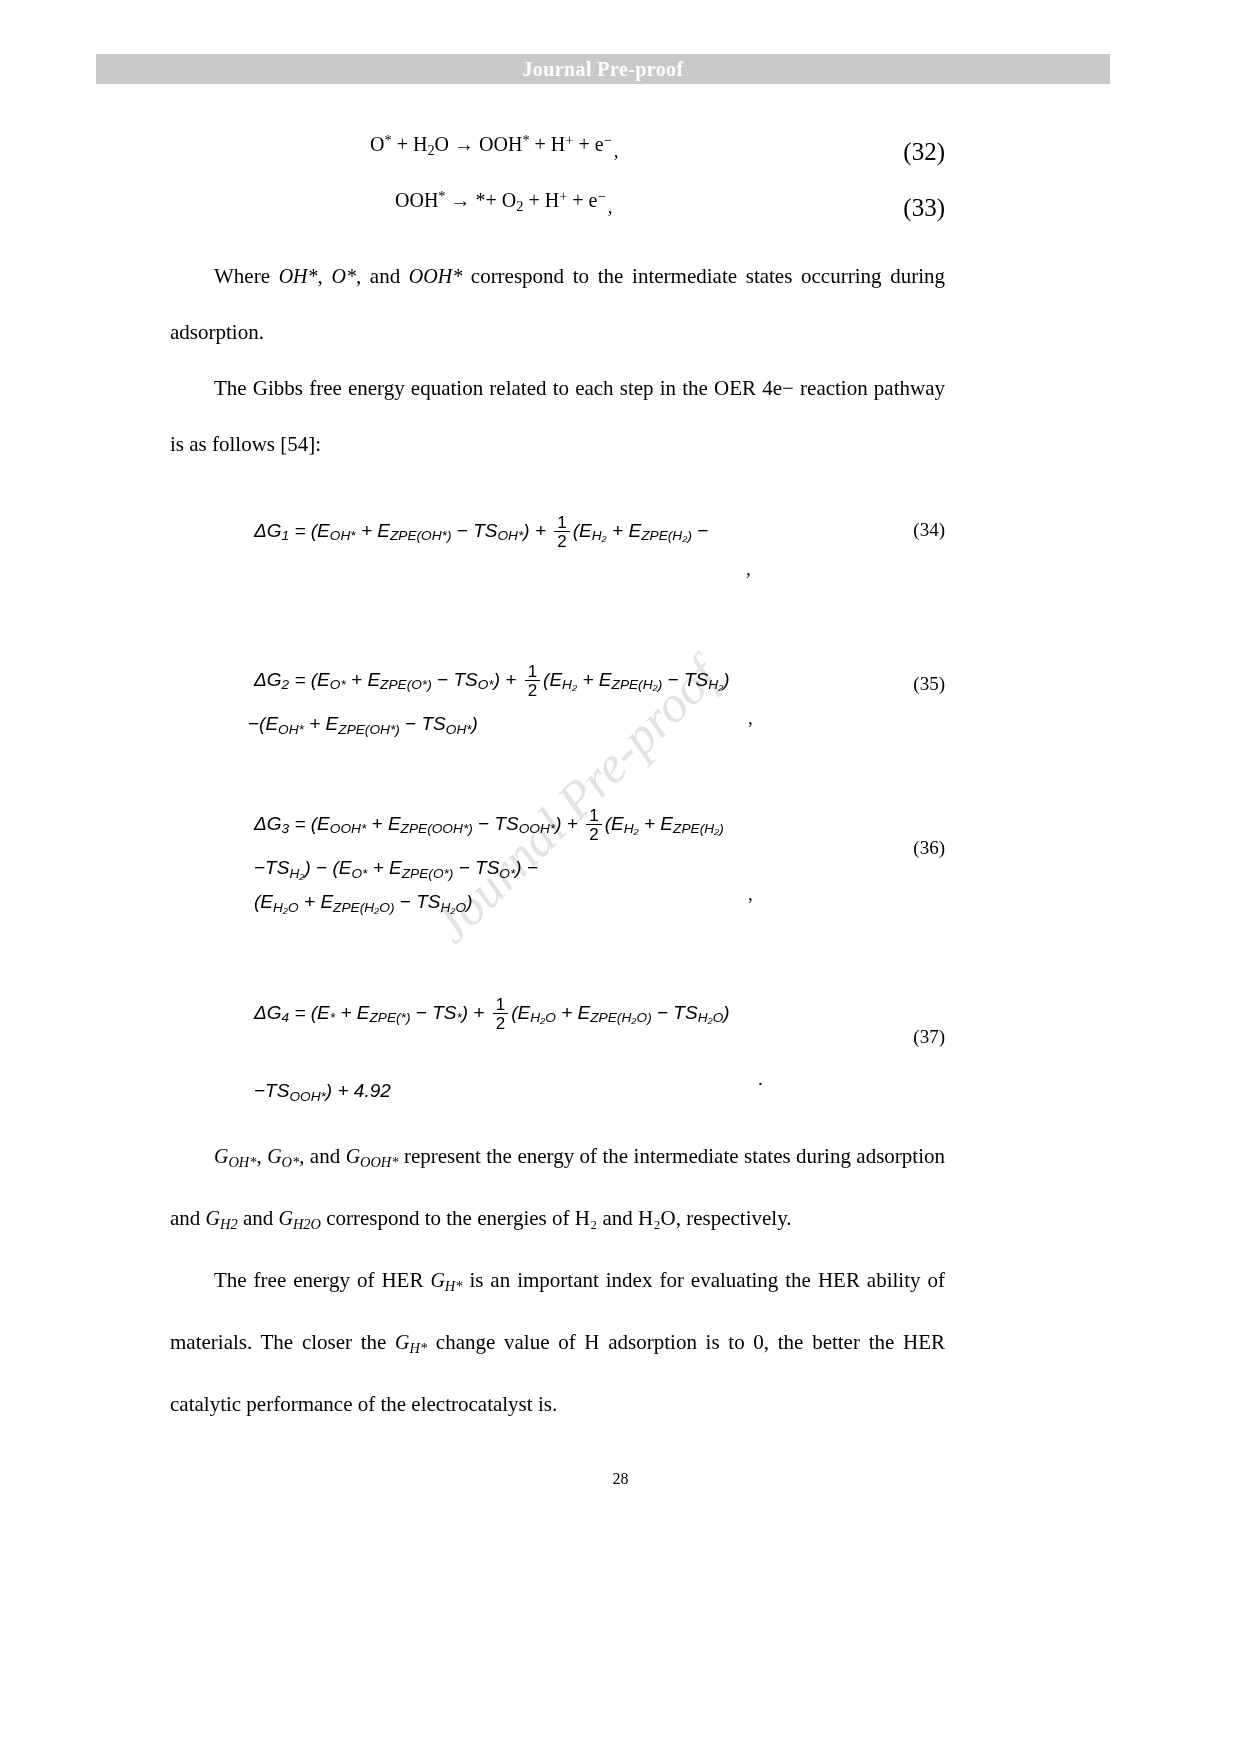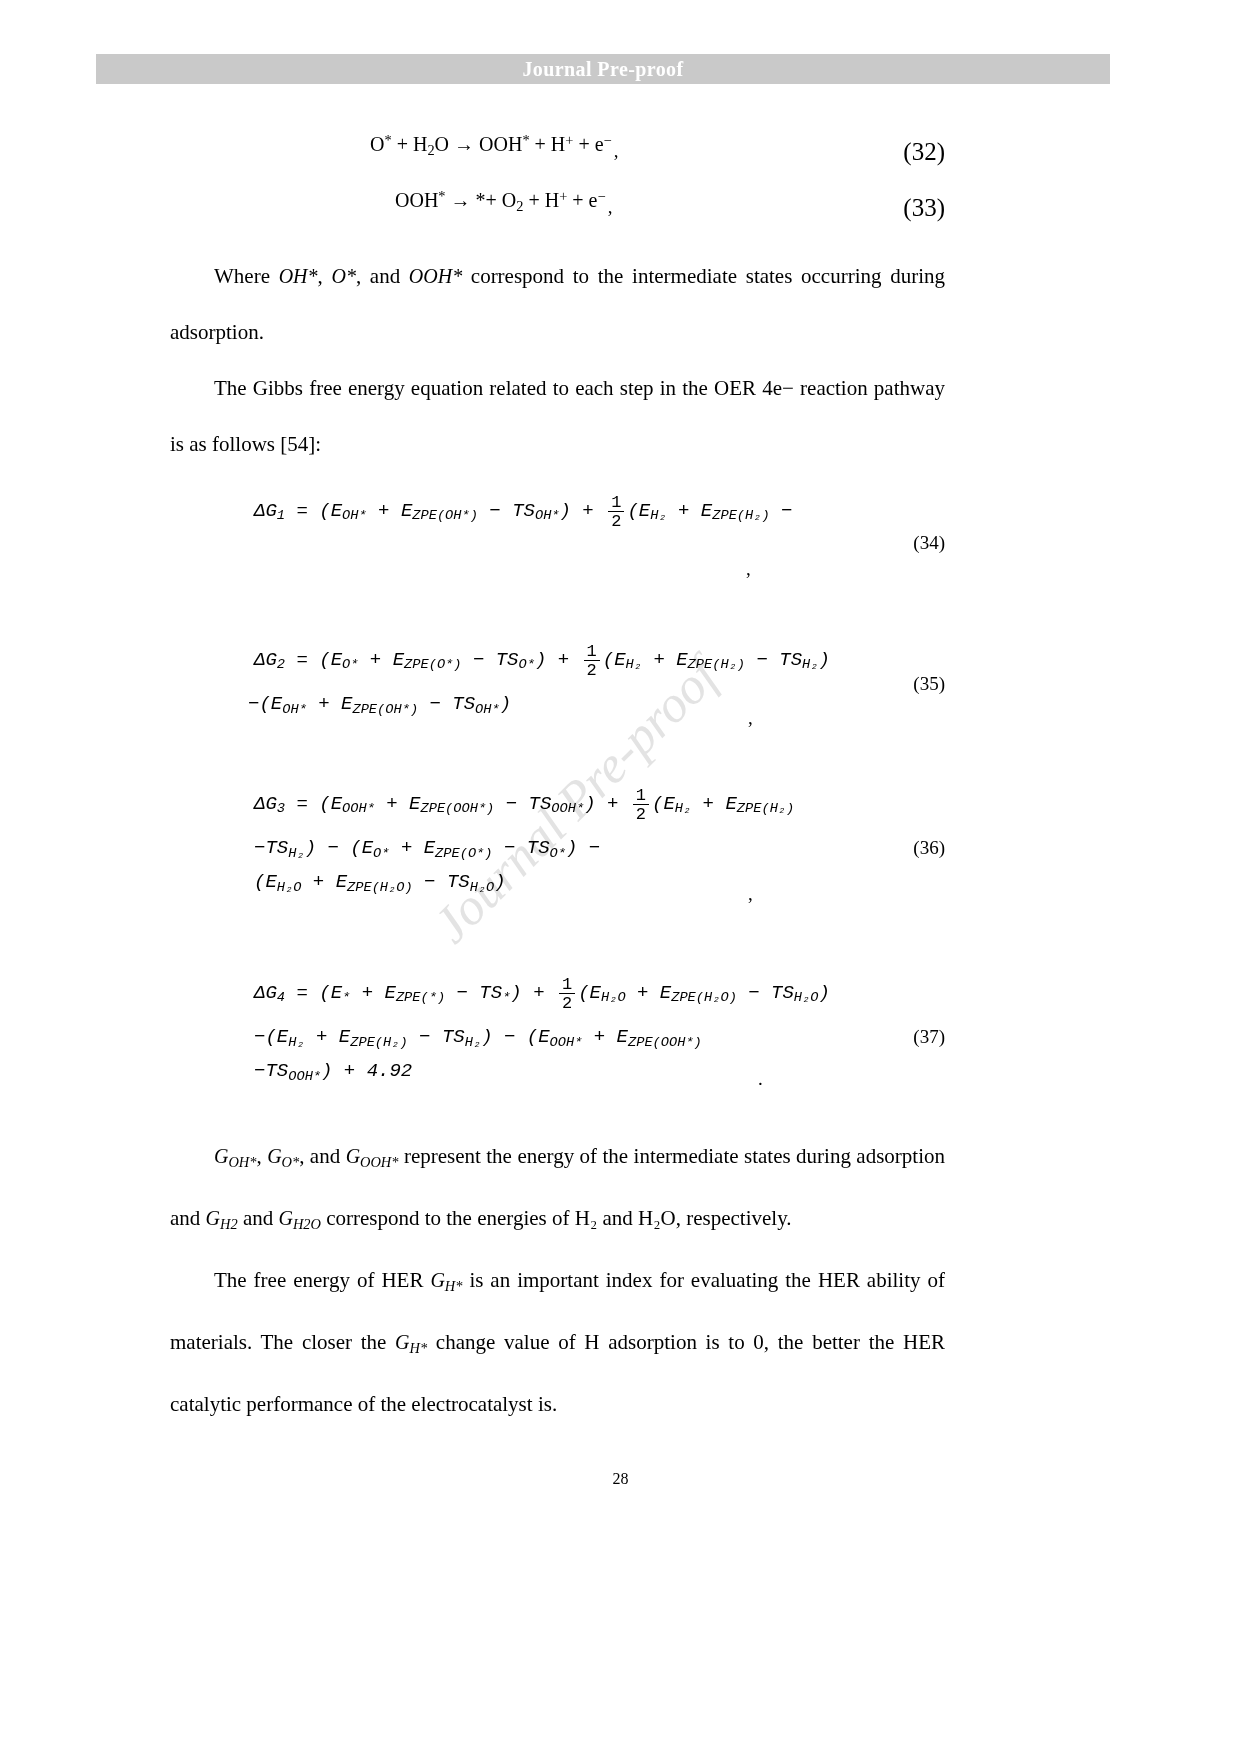--- a/index.html
+++ b/index.html
@@ -74,24 +74,25 @@
     margin: 0;
   }
   .para.indent { text-indent: 44px; }
   .mathblock {
     position: relative;
     width: 100%;
     margin-top: 14px;
   }
   .math {
     position: absolute;
-    font-family: Liberation Mono, monospace;
+    font-family: Liberation Sans, sans-serif;
     font-style: italic;
     font-size: 19px;
     white-space: nowrap;
+    margin-top: 20px;
   }
   .mnum {
     position: absolute;
     right: 0;
     font-style: normal;
     font-size: 19px;
     font-family: "Liberation Serif", serif;
   }
   .frac {
     display: inline-block;
@@ -176,41 +177,40 @@
 
     <p class="para indent" style="margin-top:16px;">
       <span>Where </span><span class="inline-math">OH*</span><span>, </span><span class="inline-math">O*</span><span>, and </span><span class="inline-math">OOH*</span><span> correspond to the intermediate states occurring during adsorption.</span>
     </p>
 
     <p class="para indent">The Gibbs free energy equation related to each step in the OER 4e− reaction pathway is as follows [54]:</p>
 
     <div class="mathblock" style="height:135px;">
       <div class="math" style="left:84px; top:8px;" id="m34l1">ΔG<sub>1</sub> = (E<sub>OH*</sub> + E<sub>ZPE(OH*)</sub> − TS<sub>OH*</sub>) + <span class="frac"><span class="num">1</span><span class="den">2</span></span>(E<sub>H₂</sub> + E<sub>ZPE(H₂)</sub> −</div>
       <div class="tail-comma" style="left:576px; top:72px;">,</div>
-      <div class="mnum" style="top:46px;">(34)</div>
+      <div class="mnum" style="top:33px;">(34)</div>
     </div>
 
     <div class="mathblock" style="height:130px;">
       <div class="math" style="left:84px; top:8px;" id="m35l1">ΔG<sub>2</sub> = (E<sub>O*</sub> + E<sub>ZPE(O*)</sub> − TS<sub>O*</sub>) + <span class="frac"><span class="num">1</span><span class="den">2</span></span>(E<sub>H₂</sub> + E<sub>ZPE(H₂)</sub> − TS<sub>H₂</sub>)</div>
       <div class="math" style="left:78px; top:58px;" id="m35l2">−(E<sub>OH*</sub> + E<sub>ZPE(OH*)</sub> − TS<sub>OH*</sub>)</div>
       <div class="tail-comma" style="left:578px; top:72px;">,</div>
       <div class="mnum" style="top:38px;">(35)</div>
     </div>
 
     <div class="mathblock" style="height:175px;">
       <div class="math" style="left:84px; top:8px;" id="m36l1">ΔG<sub>3</sub> = (E<sub>OOH*</sub> + E<sub>ZPE(OOH*)</sub> − TS<sub>OOH*</sub>) + <span class="frac"><span class="num">1</span><span class="den">2</span></span>(E<sub>H₂</sub> + E<sub>ZPE(H₂)</sub></div>
       <div class="math" style="left:84px; top:58px;" id="m36l2">−TS<sub>H₂</sub>) − (E<sub>O*</sub> + E<sub>ZPE(O*)</sub> − TS<sub>O*</sub>) −</div>
       <div class="math" style="left:84px; top:92px;" id="m36l3">(E<sub>H₂O</sub> + E<sub>ZPE(H₂O)</sub> − TS<sub>H₂O</sub>)</div>
       <div class="tail-comma" style="left:578px; top:104px;">,</div>
       <div class="mnum" style="top:58px;">(36)</div>
     </div>
 
     <div class="mathblock" style="height:160px;">
       <div class="math" style="left:84px; top:8px;" id="m37l1">ΔG<sub>4</sub> = (E<sub>*</sub> + E<sub>ZPE(*)</sub> − TS<sub>*</sub>) + <span class="frac"><span class="num">1</span><span class="den">2</span></span>(E<sub>H₂O</sub> + E<sub>ZPE(H₂O)</sub> − TS<sub>H₂O</sub>)</div>
-      <div class="math" style="left:84px; top:58px;" id="m37l2">−(E<sub>H₂</sub> + E<sub>ZPE(H₂)</sub> − TS<sub>H₂</sub>) − (E<sub>OOH*</sub> + E<sub>ZPE(OOH*)</sub></div>
       <div class="math" style="left:84px; top:92px;" id="m37l3">−TS<sub>OOH*</sub>) + 4.92</div>
       <div class="tail-comma" style="left:588px; top:100px;">.</div>
       <div class="mnum" style="top:58px;">(37)</div>
     </div>
 
     <p class="para" style="text-indent:44px;">
       <span class="inline-math"><span>G</span><sub>OH*</sub></span><span>, </span><span class="inline-math"><span>G</span><sub>O*</sub></span><span>, and </span><span class="inline-math"><span>G</span><sub>OOH*</sub></span><span> represent the energy of the intermediate states during adsorption and </span><span class="inline-math"><span>G</span><sub>H2</sub></span><span> and </span><span class="inline-math"><span>G</span><sub>H2O</sub></span><span> correspond to the energies of H₂ and H₂O, respectively.</span>
     </p>
 
     <p class="para" style="text-indent:44px;">

